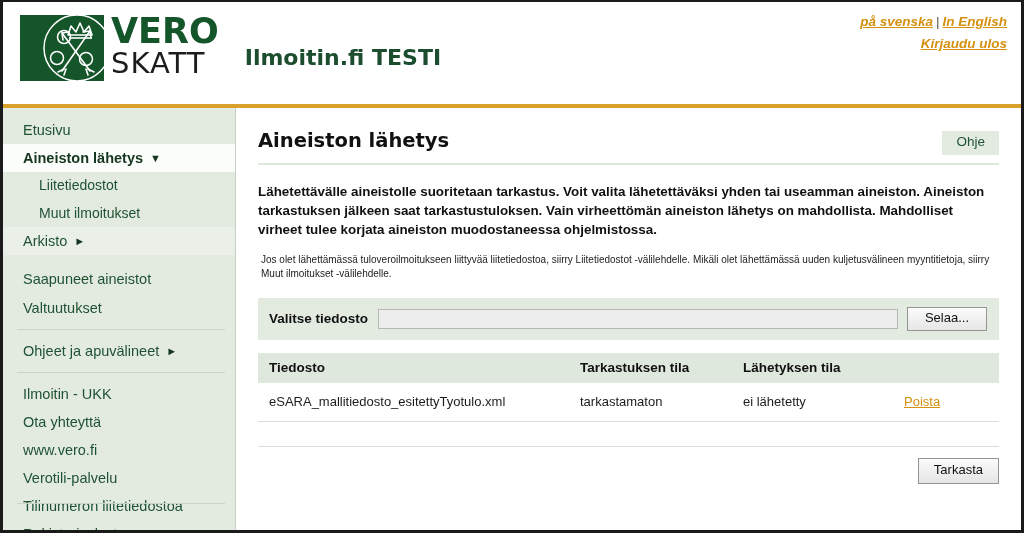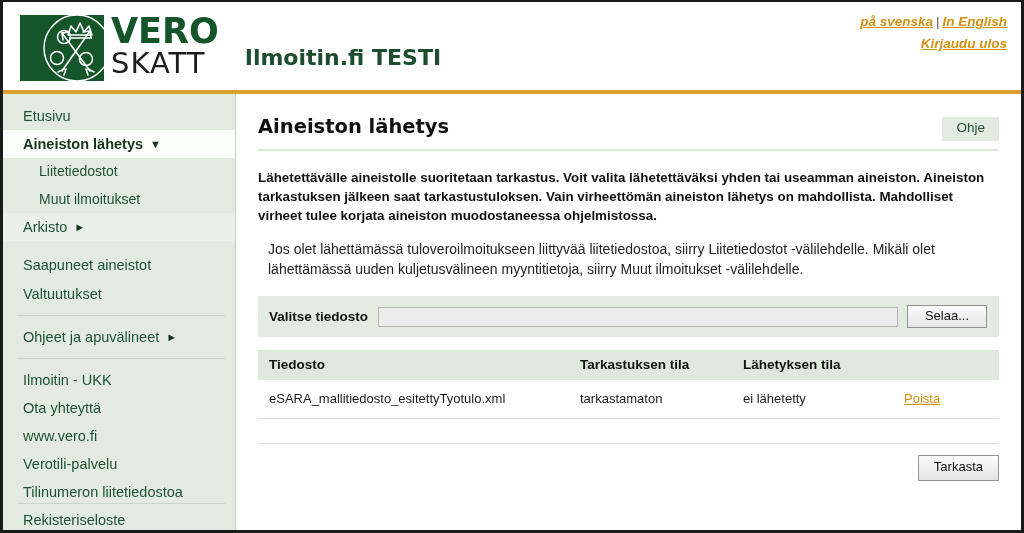--- a/index.html
+++ b/index.html
@@ -22,21 +22,21 @@
     border-top: 2px solid #1a1a1a;
     background: #ffffff;
     overflow: hidden;
     display: flex;
     flex-direction: column;
   }
 
   
   .header {
     position: relative;
-    height: 88px;
+    height: 102px;
     background: #ffffff;
     flex: 0 0 auto;
     display: flex;
     align-items: flex-start;
   }
   .brand {
     display: flex;
     align-items: center;
     padding-left: 17px;
     padding-top: 13px;
@@ -210,24 +210,24 @@
 
   .intro-bold {
     font-size: 13.4px;
     font-weight: bold;
     color: #111111;
     line-height: 1.42;
     margin: 17px 0 0 0;
     max-width: 745px;
   }
   .intro-normal {
-    font-size: 14px;
+    font-size: 10px;
     color: #222222;
     line-height: 1.45;
-    margin: 14px 0 0 10px;
+    margin: 14px 0 0 3px;
     max-width: 742px;
   }
 
   .file-row {
     margin-top: 16px;
     background: #e3ebe1;
     display: flex;
     align-items: center;
     padding: 9px 12px 9px 11px;
     box-sizing: border-box;

